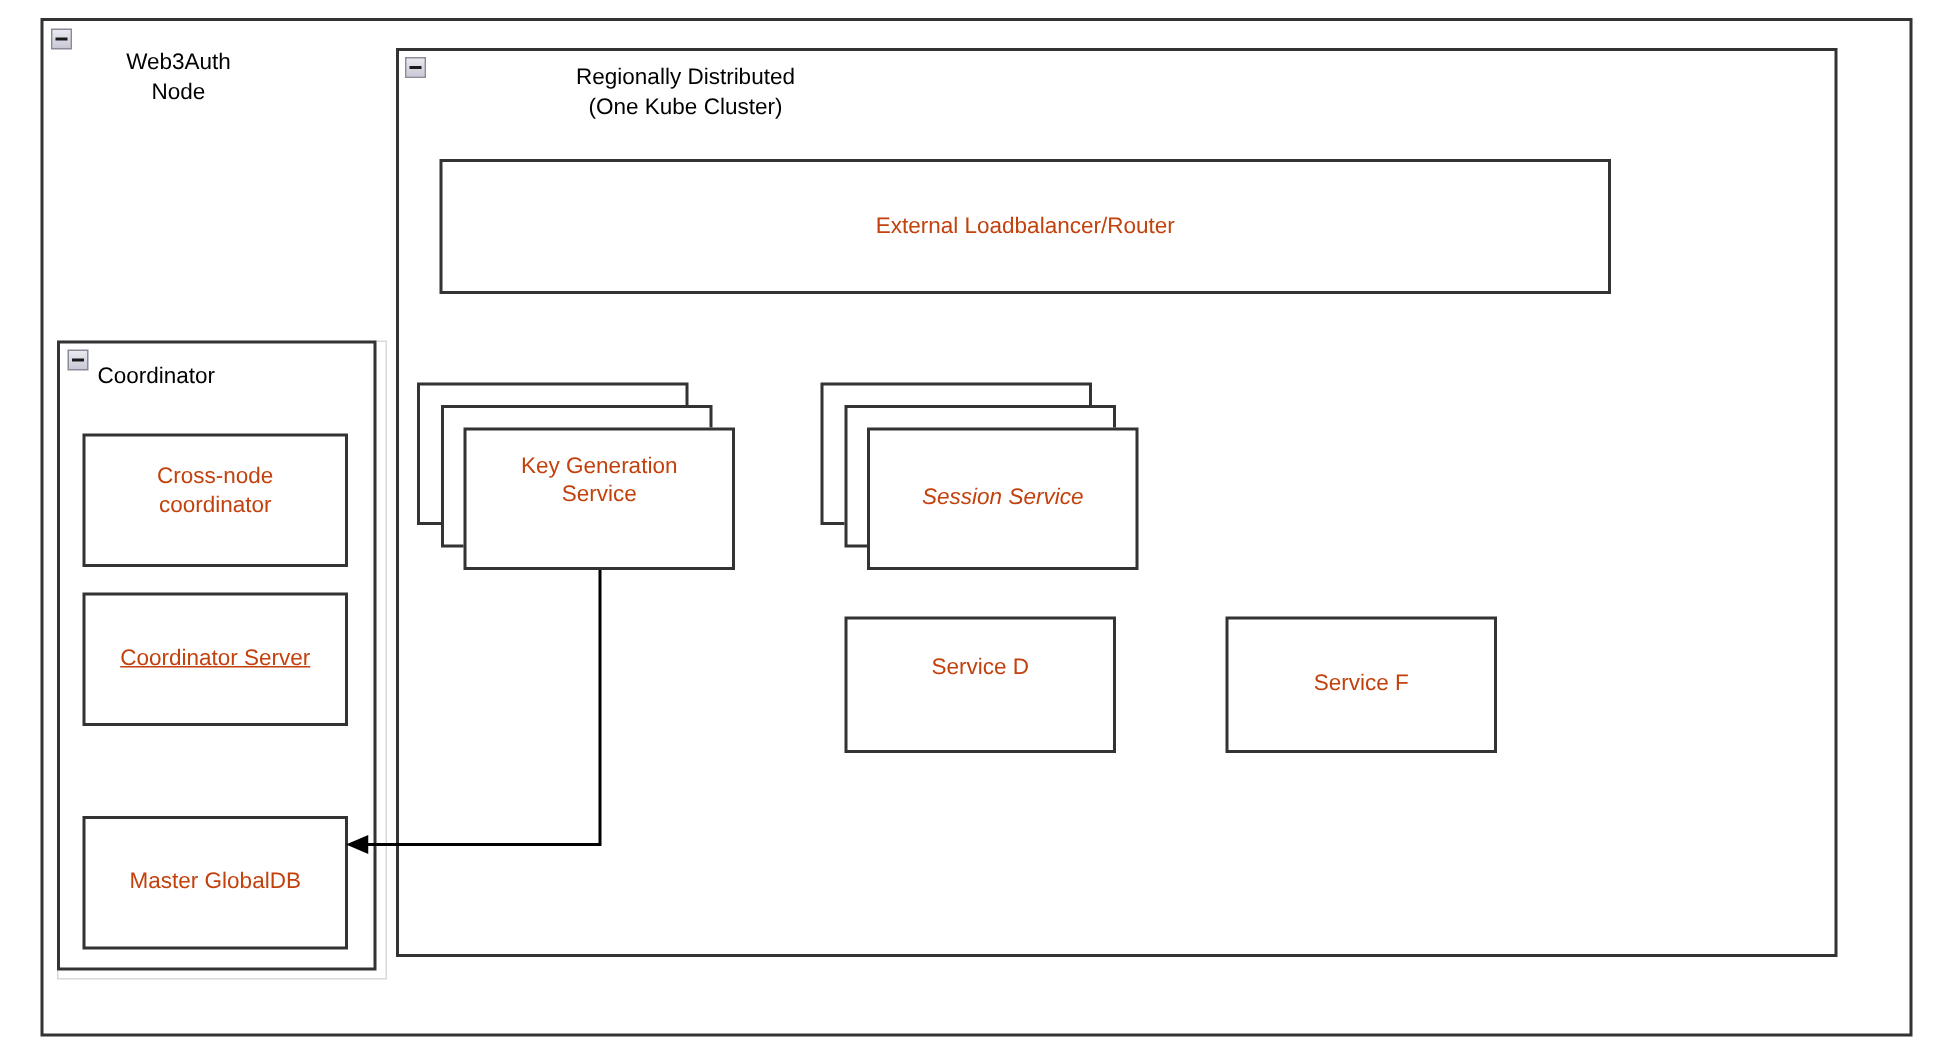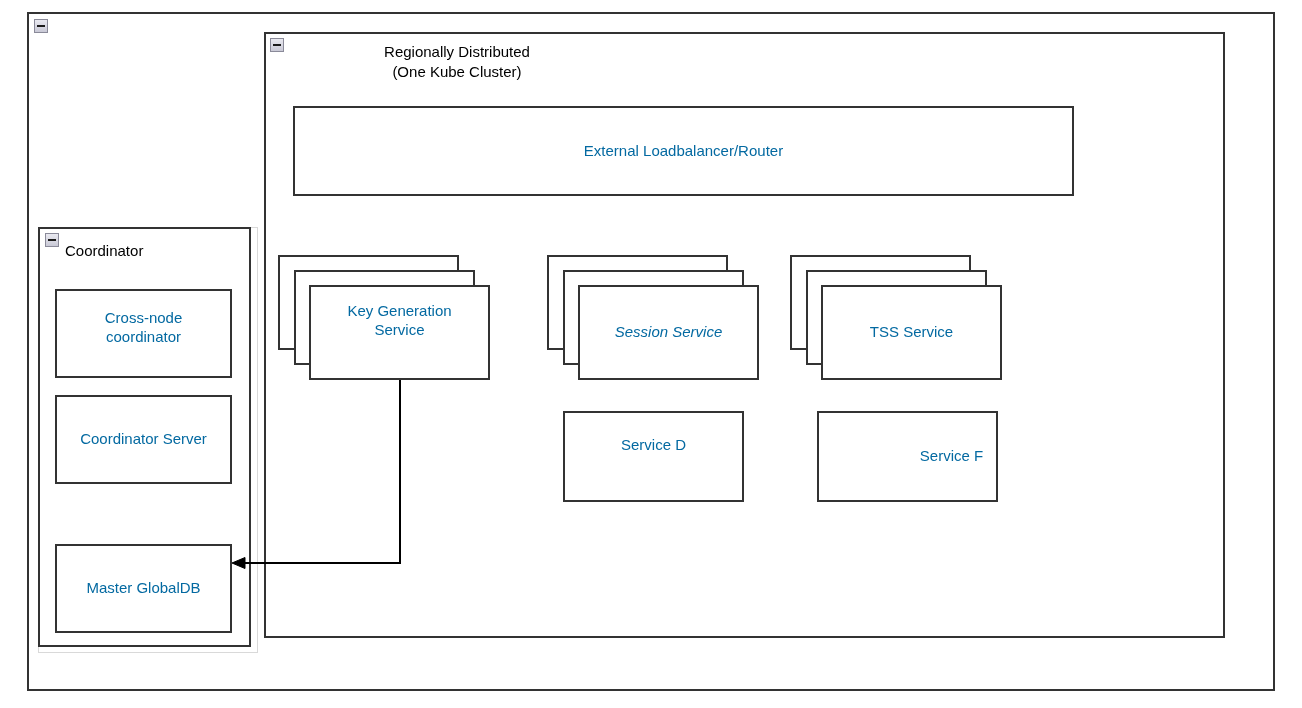--- a/index.html
+++ b/index.html
@@ -4,21 +4,21 @@
 <style>
   html,body{margin:0;padding:0;background:#ffffff;}
   body{width:1302px;height:708px;position:relative;overflow:hidden;
        font-family:"Liberation Sans","DejaVu Sans",sans-serif;color:#000;}
   #canvas{position:absolute;left:0;top:0;width:1302px;height:708px;}
 
   .box{position:absolute;box-sizing:border-box;background:#ffffff;
        border:2px solid #333333;}
   .label{position:absolute;box-sizing:border-box;display:flex;
          align-items:center;justify-content:center;text-align:center;
-         white-space:pre-line;line-height:1.25;font-size:15px;color:#0369a1;}
+         white-space:pre-line;line-height:1.25;font-size:15px;color:#c2410c;}
 
   
   .collapse{position:absolute;width:14px;height:14px;box-sizing:border-box;
             border:1px solid #8a8a99;
             background:linear-gradient(180deg,#e9e9f0 0%,#c9c9d6 100%);
             display:flex;align-items:center;justify-content:center;z-index:40;}
   .collapse i{display:block;width:8px;height:2px;background:#1a1a1a;}
 
   
   .ctitle{position:absolute;font-size:15px;line-height:1.3;text-align:center;
@@ -38,20 +38,22 @@
 </style>
 </head>
 <body>
 
 <div id="canvas">
 
   <div class="box" style="left:27px;top:12px;width:1248px;height:679px;"></div>
   <div class="collapse" style="left:34px;top:19px;">
       <i></i>
     </div>
+  <div class="ctitle" style="left:54px;top:32px;width:130px;">Web3Auth
+Node</div>
 
   <div class="box" style="left:264px;top:32px;width:961px;height:606px;"></div>
   <div class="collapse" style="left:270px;top:38px;">
       <i></i>
     </div>
   <div class="ctitle" style="left:292px;top:42px;width:330px;text-align:center;">Regionally Distributed
 (One Kube Cluster)</div>
 
   <div class="box" style="left:293px;top:106px;width:781px;height:90px;"></div>
   <div class="label" style="left:293px;top:106px;width:781px;height:90px;">External Loadbalancer/Router</div>
@@ -61,51 +63,45 @@
   <div class="collapse" style="left:45px;top:233px;">
       <i></i>
     </div>
   <div class="ctitle" style="left:65px;top:241px;width:150px;text-align:left;">Coordinator</div>
 
   <div class="box" style="left:55px;top:289px;width:177px;height:89px;"></div>
   <div class="label" style="left:55px;top:289px;width:177px;height:78px;">Cross-node
 coordinator</div>
 
   <div class="box" style="left:55px;top:395px;width:177px;height:89px;"></div>
-  <div class="label" style="left:55px;top:395px;width:177px;height:89px;">Coordinator Server</div>
+  <div class="label" style="left:55px;top:395px;width:177px;height:89px;text-decoration:underline;">Coordinator Server</div>
 
   <div class="box" style="left:55px;top:544px;width:177px;height:89px;"></div>
   <div class="label" style="left:55px;top:544px;width:177px;height:89px;">Master GlobalDB</div>
 
   <div class="stack" style="left:278px;top:255px;width:212px;height:125px;">
     <div class="card" style="left:0px;top:0px;width:181px;height:95px;"></div>
     <div class="card" style="left:16px;top:15px;width:181px;height:95px;"></div>
     <div class="card" style="left:31px;top:30px;width:181px;height:95px;"></div>
     <div class="label" style="left:31px;top:30px;width:181px;height:71px;">Key Generation
 Service</div>
   </div>
 
   <div class="stack" style="left:547px;top:255px;width:212px;height:125px;font-style:italic;">
     <div class="card" style="left:0px;top:0px;width:181px;height:95px;"></div>
     <div class="card" style="left:16px;top:15px;width:181px;height:95px;"></div>
     <div class="card" style="left:31px;top:30px;width:181px;height:95px;"></div>
     <div class="label" style="left:31px;top:30px;width:181px;height:95px;">Session Service</div>
   </div>
 
-  <div class="stack" style="left:790px;top:255px;width:212px;height:125px;">
-    <div class="card" style="left:0px;top:0px;width:181px;height:95px;"></div>
-    <div class="card" style="left:16px;top:15px;width:181px;height:95px;"></div>
-    <div class="card" style="left:31px;top:30px;width:181px;height:95px;"></div>
-    <div class="label" style="left:31px;top:30px;width:181px;height:95px;">TSS Service</div>
-  </div>
 
   <div class="box" style="left:563px;top:411px;width:181px;height:91px;"></div>
   <div class="label" style="left:563px;top:411px;width:181px;height:69px;">Service D</div>
 
   <div class="box" style="left:817px;top:411px;width:181px;height:91px;"></div>
-  <div class="label" style="left:817px;top:411px;width:181px;height:91px;margin-left:44px;">Service F</div>
+  <div class="label" style="left:817px;top:411px;width:181px;height:91px;">Service F</div>
 
   <svg class="conn" viewBox="0 0 1302 708">
     <polyline points="400,380 400,563 240,563" fill="none" stroke="#000000" stroke-width="2"></polyline>
     <polygon points="232,563 245,557.5 245,568.5" fill="#000000" stroke="#000000" stroke-width="1"></polygon>
   </svg>
 
 </div>
 
 </body></html>

